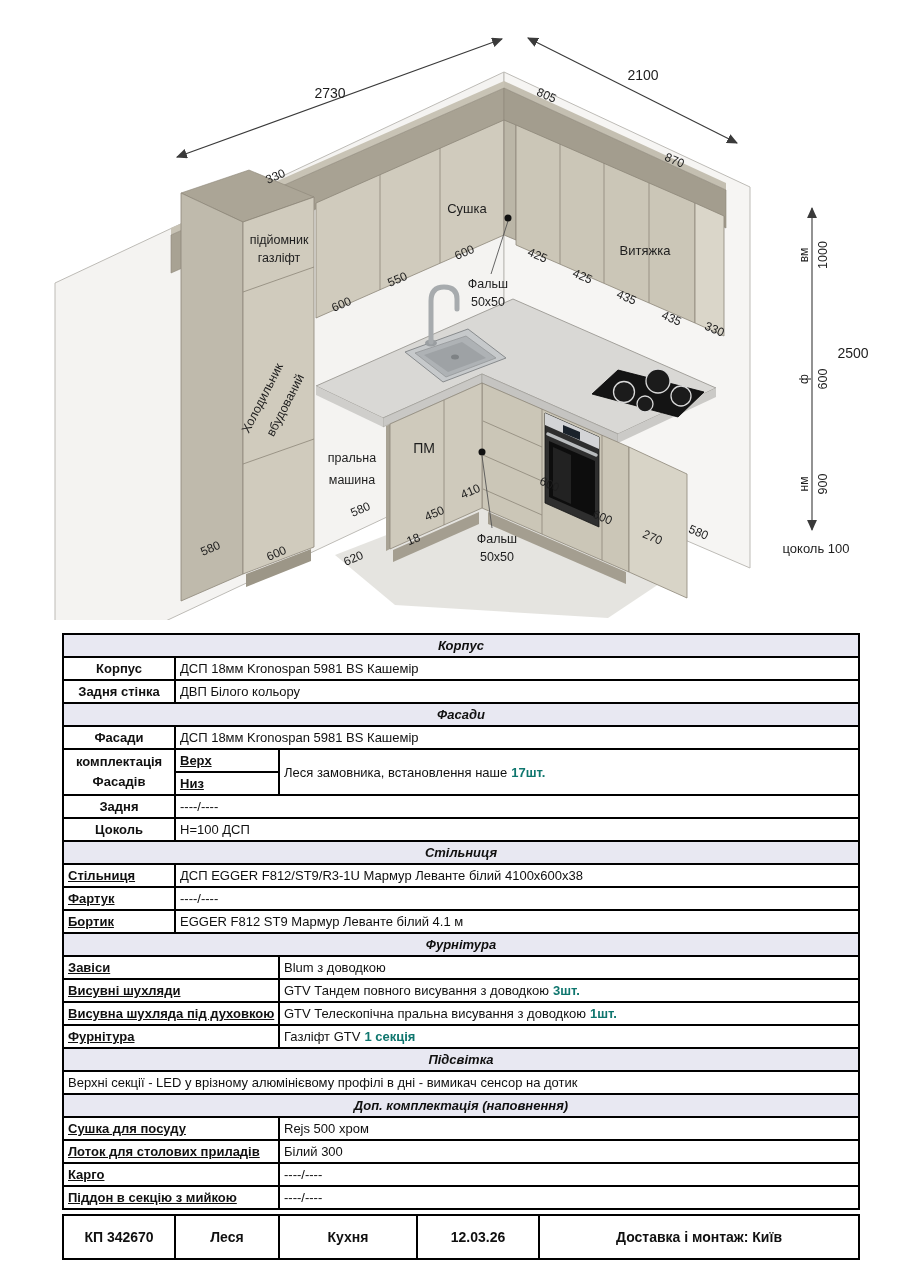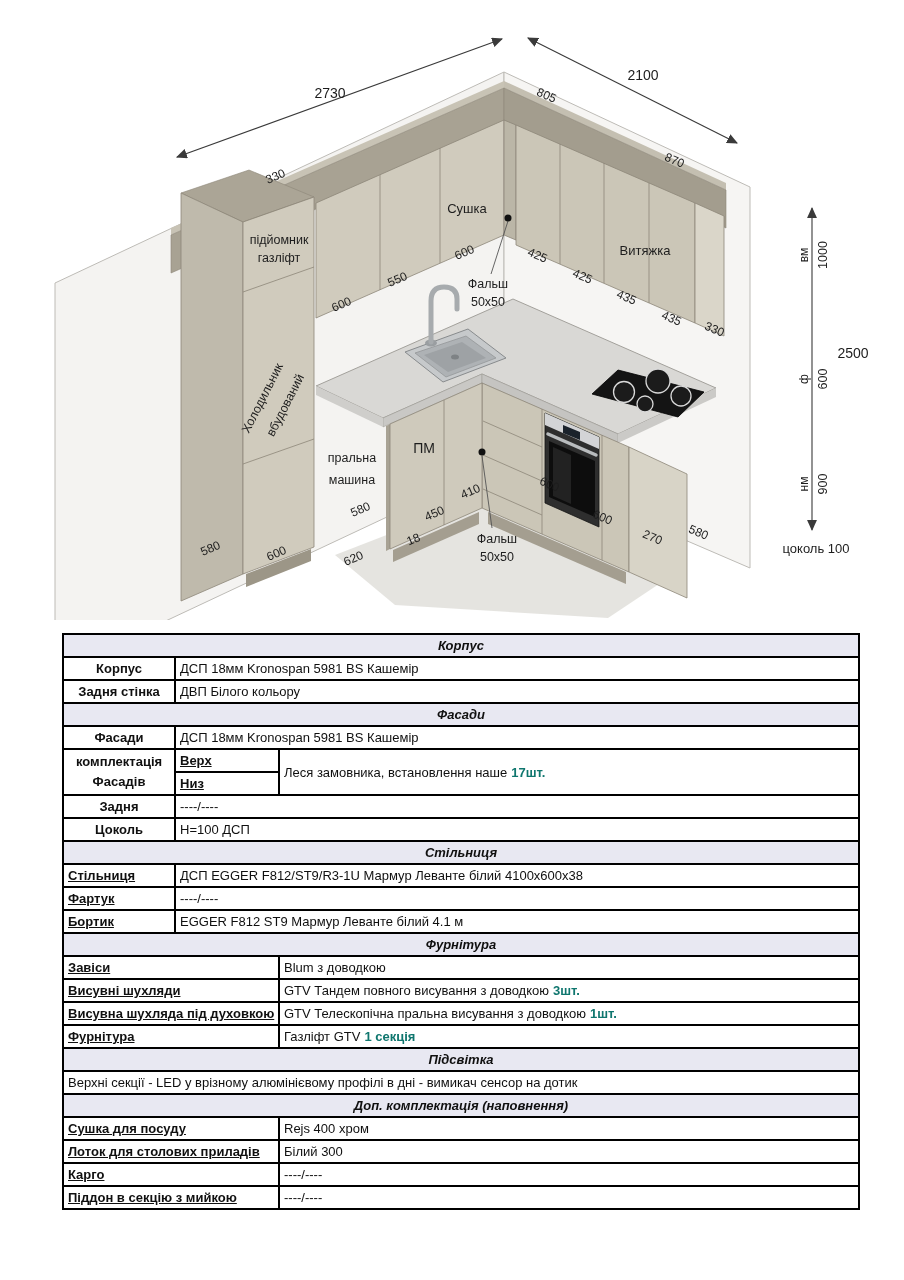--- a/index.html
+++ b/index.html
@@ -284,30 +284,48 @@
         </tr>
     <tr>
       <td class="val led" colspan="5">Верхні секції - LED у врізному алюмінієвому профілі в дні - вимикач сенсор на дотик</td>
     </tr>
 
     <tr>
           <td class="hdr" colspan="5">Доп. комплектація (наповнення)</td>
         </tr>
     <tr>
       <td class="lbl-left" colspan="2">Сушка для посуду</td>
-      <td class="val" colspan="3">Rejs 400 хром</td>
+      <td class="val" colspan="3">Rejs 500 хром</td>
     </tr>
     <tr>
       <td class="lbl-left" colspan="2">Лоток для столових приладів</td>
       <td class="val" colspan="3">Білий 300</td>
     </tr>
     <tr>
       <td class="lbl-left" colspan="2">Карго</td>
       <td class="val" colspan="3">----/----</td>
     </tr>
     <tr>
       <td class="lbl-left" colspan="2">Піддон в секцію з мийкою</td>
       <td class="val" colspan="3">----/----</td>
     </tr>
   </tbody>
     </table>
 
+  <table class="foot-table">
+    <colgroup>
+        <col style="width:112px">
+        <col style="width:104px">
+        <col style="width:138px">
+        <col style="width:122px">
+        <col style="width:320px">
+      </colgroup>
+    <tbody>
+        <tr>
+      <td>КП 342670</td>
+      <td>Леся</td>
+      <td>Кухня</td>
+      <td>12.03.26</td>
+      <td>Доставка і монтаж: Київ</td>
+    </tr>
+  </tbody>
+    </table>
 </div>
 
 </body></html>

